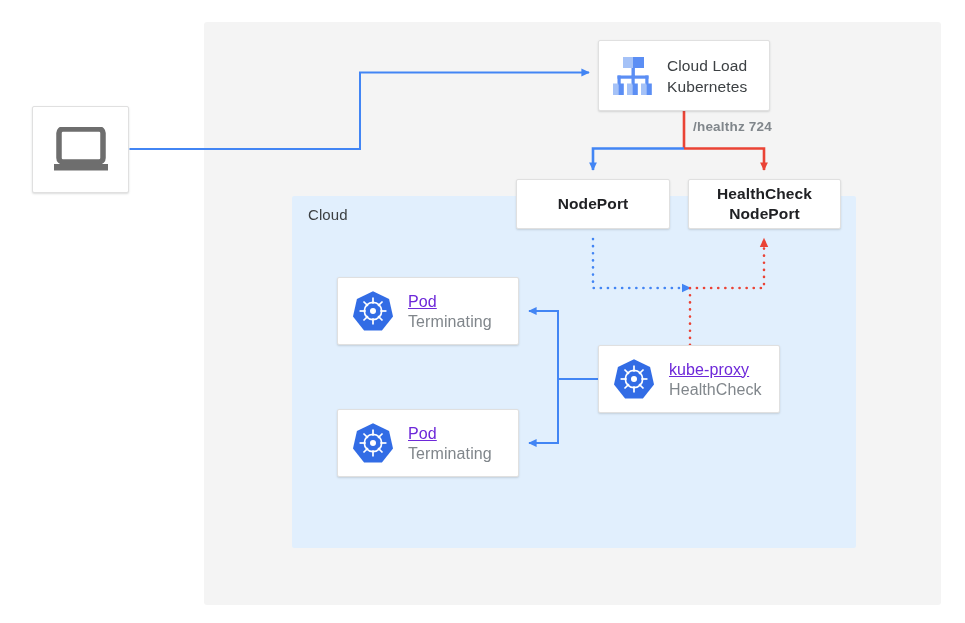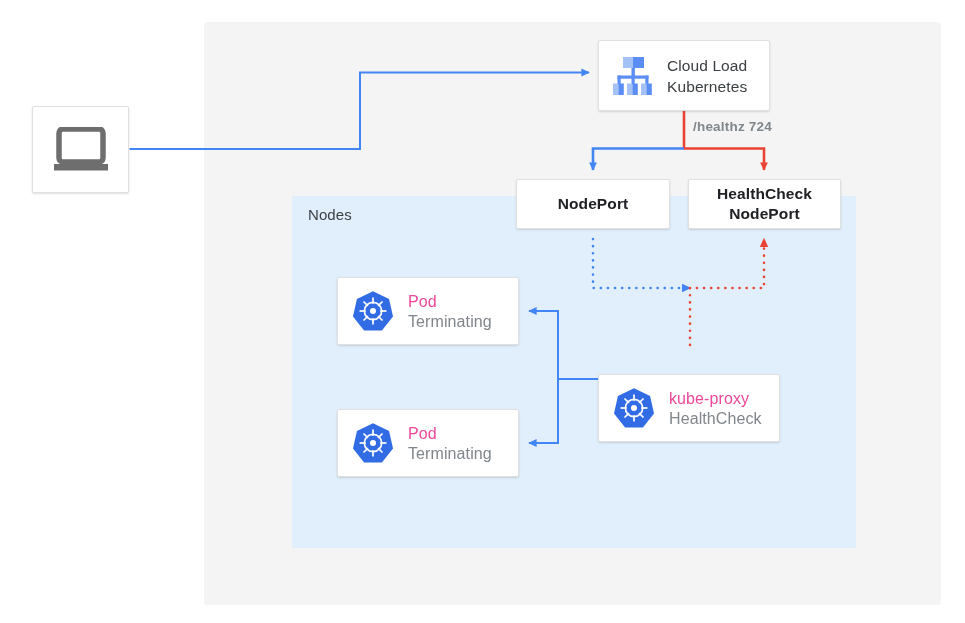--- a/index.html
+++ b/index.html
@@ -88,26 +88,27 @@
     font-size: 15.5px;
     font-weight: bold;
     color: #202124;
     text-align: center;
     line-height: 20px;
     letter-spacing: .1px;
   }
   
   .pod-box-1 { left: 337px; top: 277px; width: 182px; height: 68px; padding-left: 14px; gap: 14px; }
   .pod-box-2 { left: 337px; top: 409px; width: 182px; height: 68px; padding-left: 14px; gap: 14px; }
-  .kp-box   { left: 598px; top: 345px; width: 182px; height: 68px; padding-left: 14px; gap: 14px; margin-top: 29px; }
+  .kp-box   { left: 598px; top: 345px; width: 182px; height: 68px; padding-left: 14px; gap: 14px; }
   .item-title {
     font-size: 16px;
-    color: #ec4899;
+    color: #6d28d9;
     line-height: 20px;
     letter-spacing: .1px;
+    text-decoration: underline;
   }
   .item-sub {
     font-size: 16px;
     color: #80868b;
     line-height: 19px;
     letter-spacing: .1px;
   }
   
   #wires {
     position: absolute;
@@ -126,21 +127,21 @@
   }
 </style>
 </head>
 <body>
 
 <div id="canvas">
 
   <div class="outer-panel"></div>
 
   <div class="nodes-region"></div>
-  <div class="nodes-label">Nodes</div>
+  <div class="nodes-label">Cloud</div>
 
   <svg id="wires" viewBox="0 0 965 623">
     <defs>
       <marker id="arrowBlue" markerWidth="9" markerHeight="9" refX="7.6" refY="4.5" orient="auto" markerUnits="userSpaceOnUse">
         <path d="M0,0.6 L8.4,4.5 L0,8.4 z" fill="#4285f4"></path>
       </marker>
       <marker id="arrowRed" markerWidth="9" markerHeight="9" refX="7.6" refY="4.5" orient="auto" markerUnits="userSpaceOnUse">
         <path d="M0,0.6 L8.4,4.5 L0,8.4 z" fill="#ea4335"></path>
       </marker>
       <marker id="arrowBlueDot" markerWidth="10" markerHeight="10" refX="8" refY="5" orient="auto" markerUnits="userSpaceOnUse">

